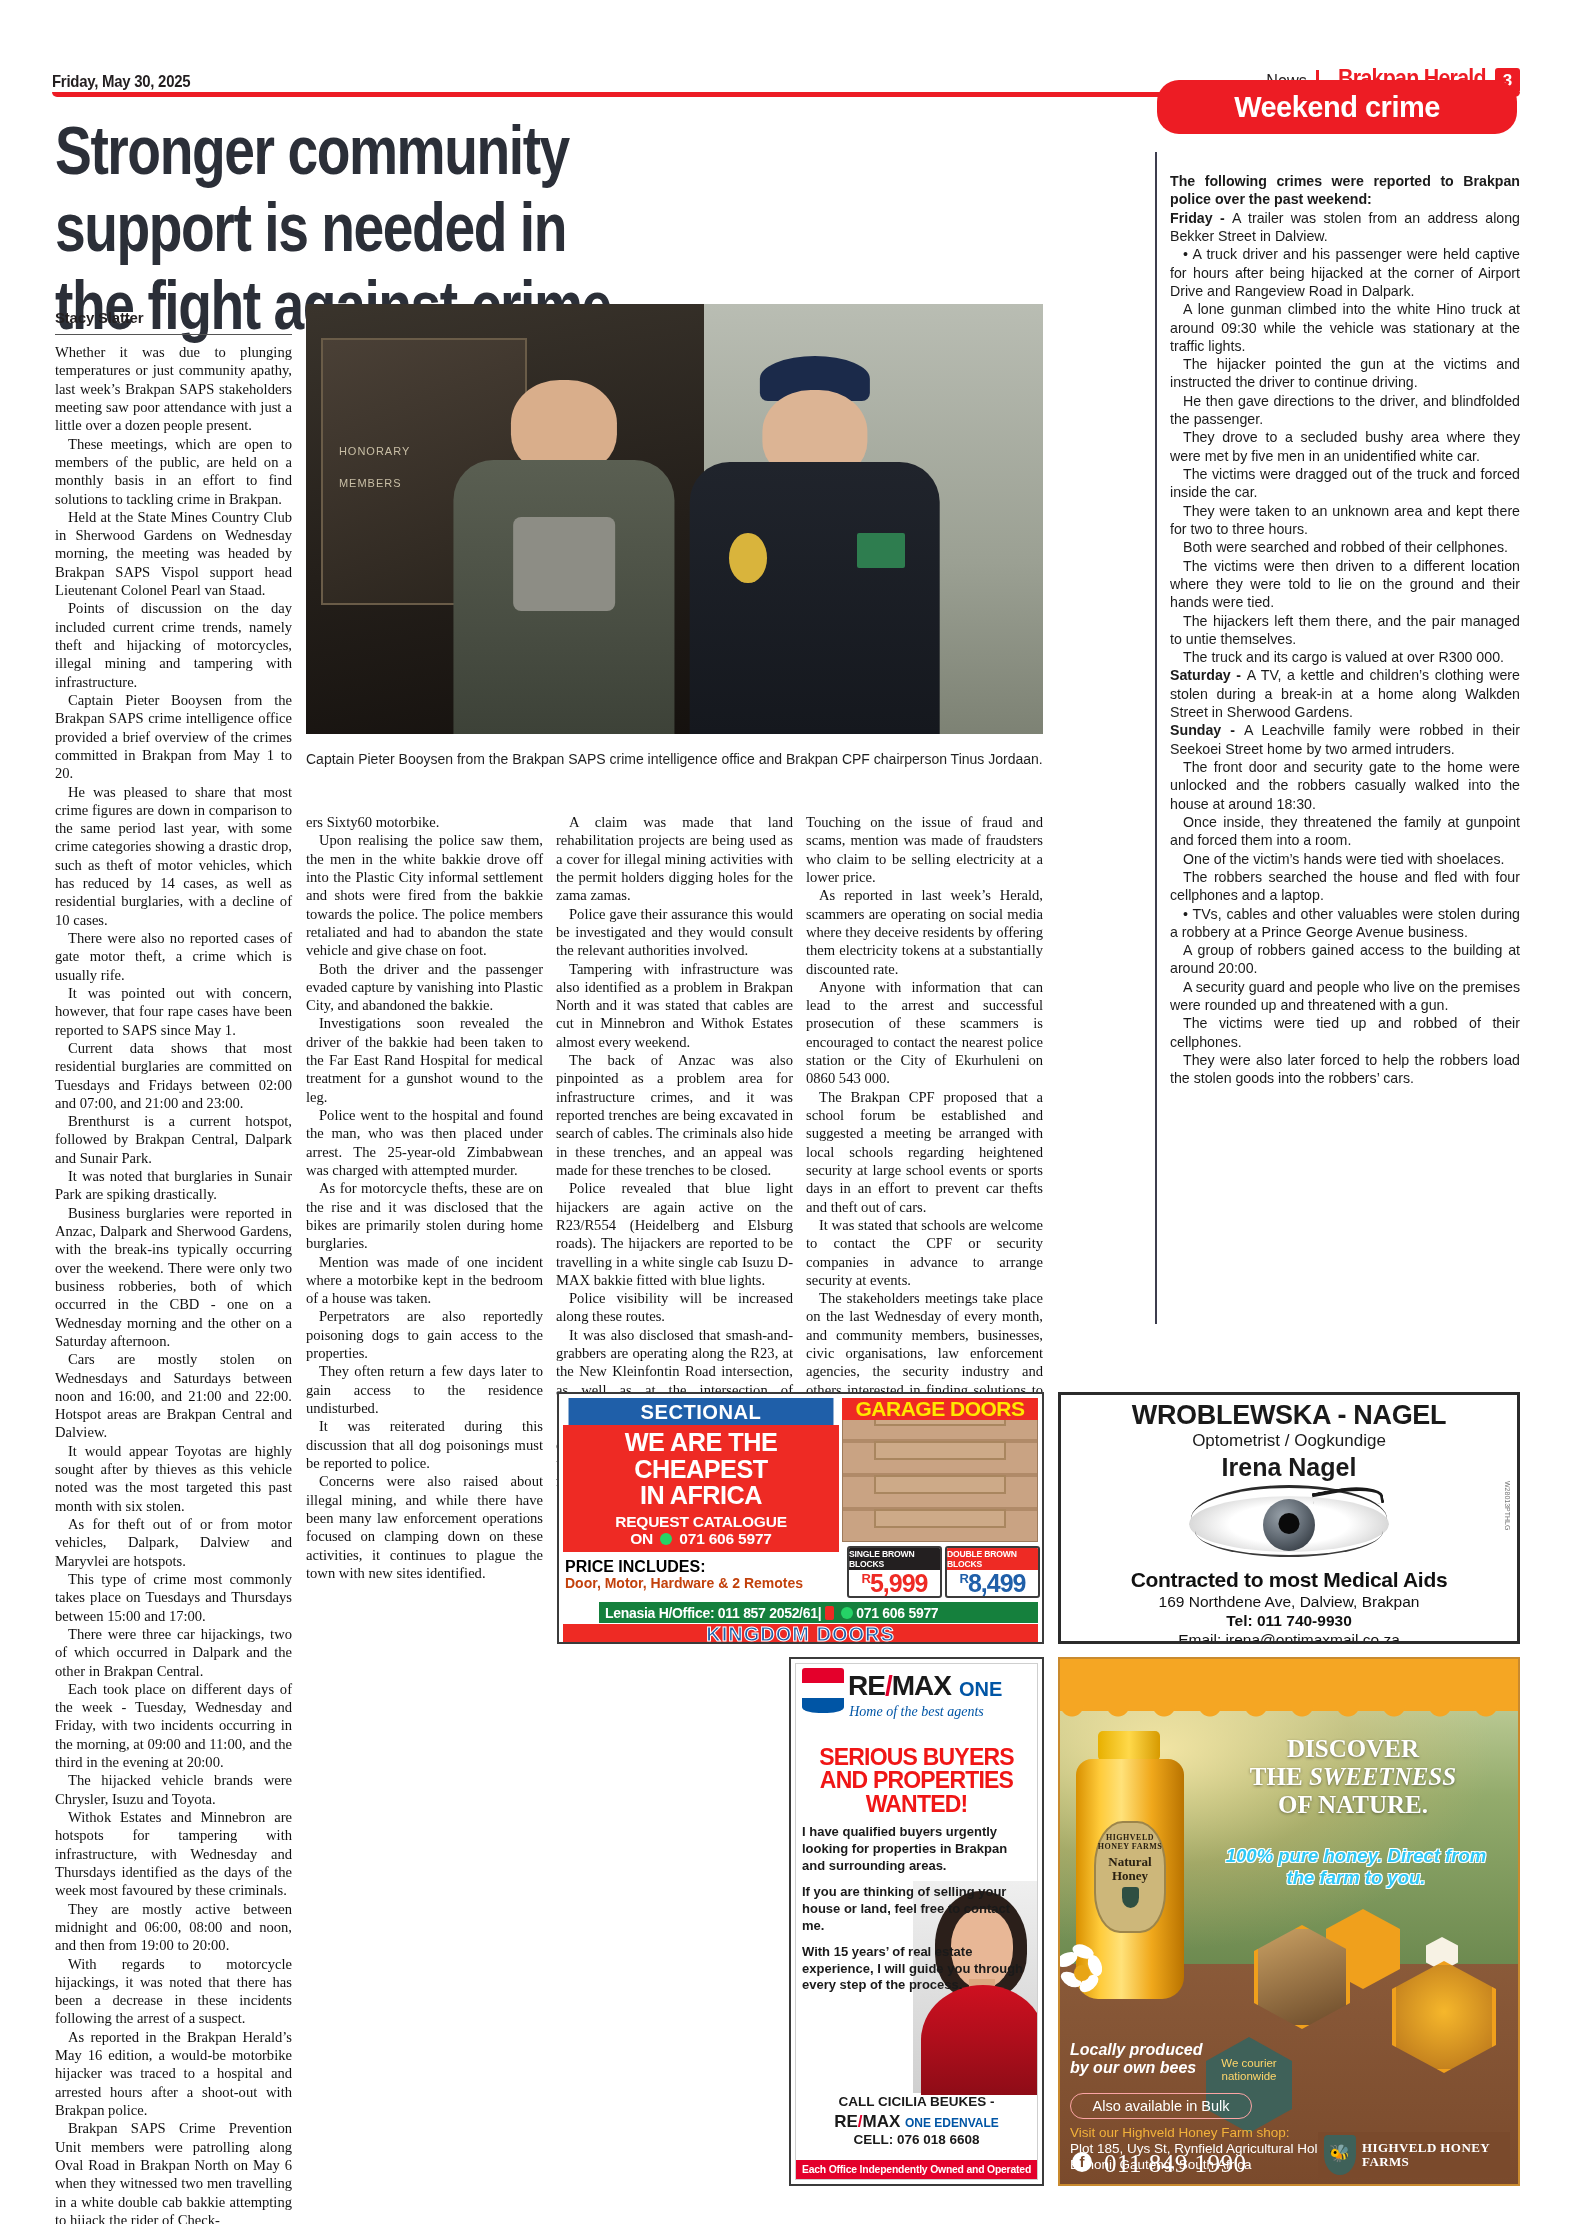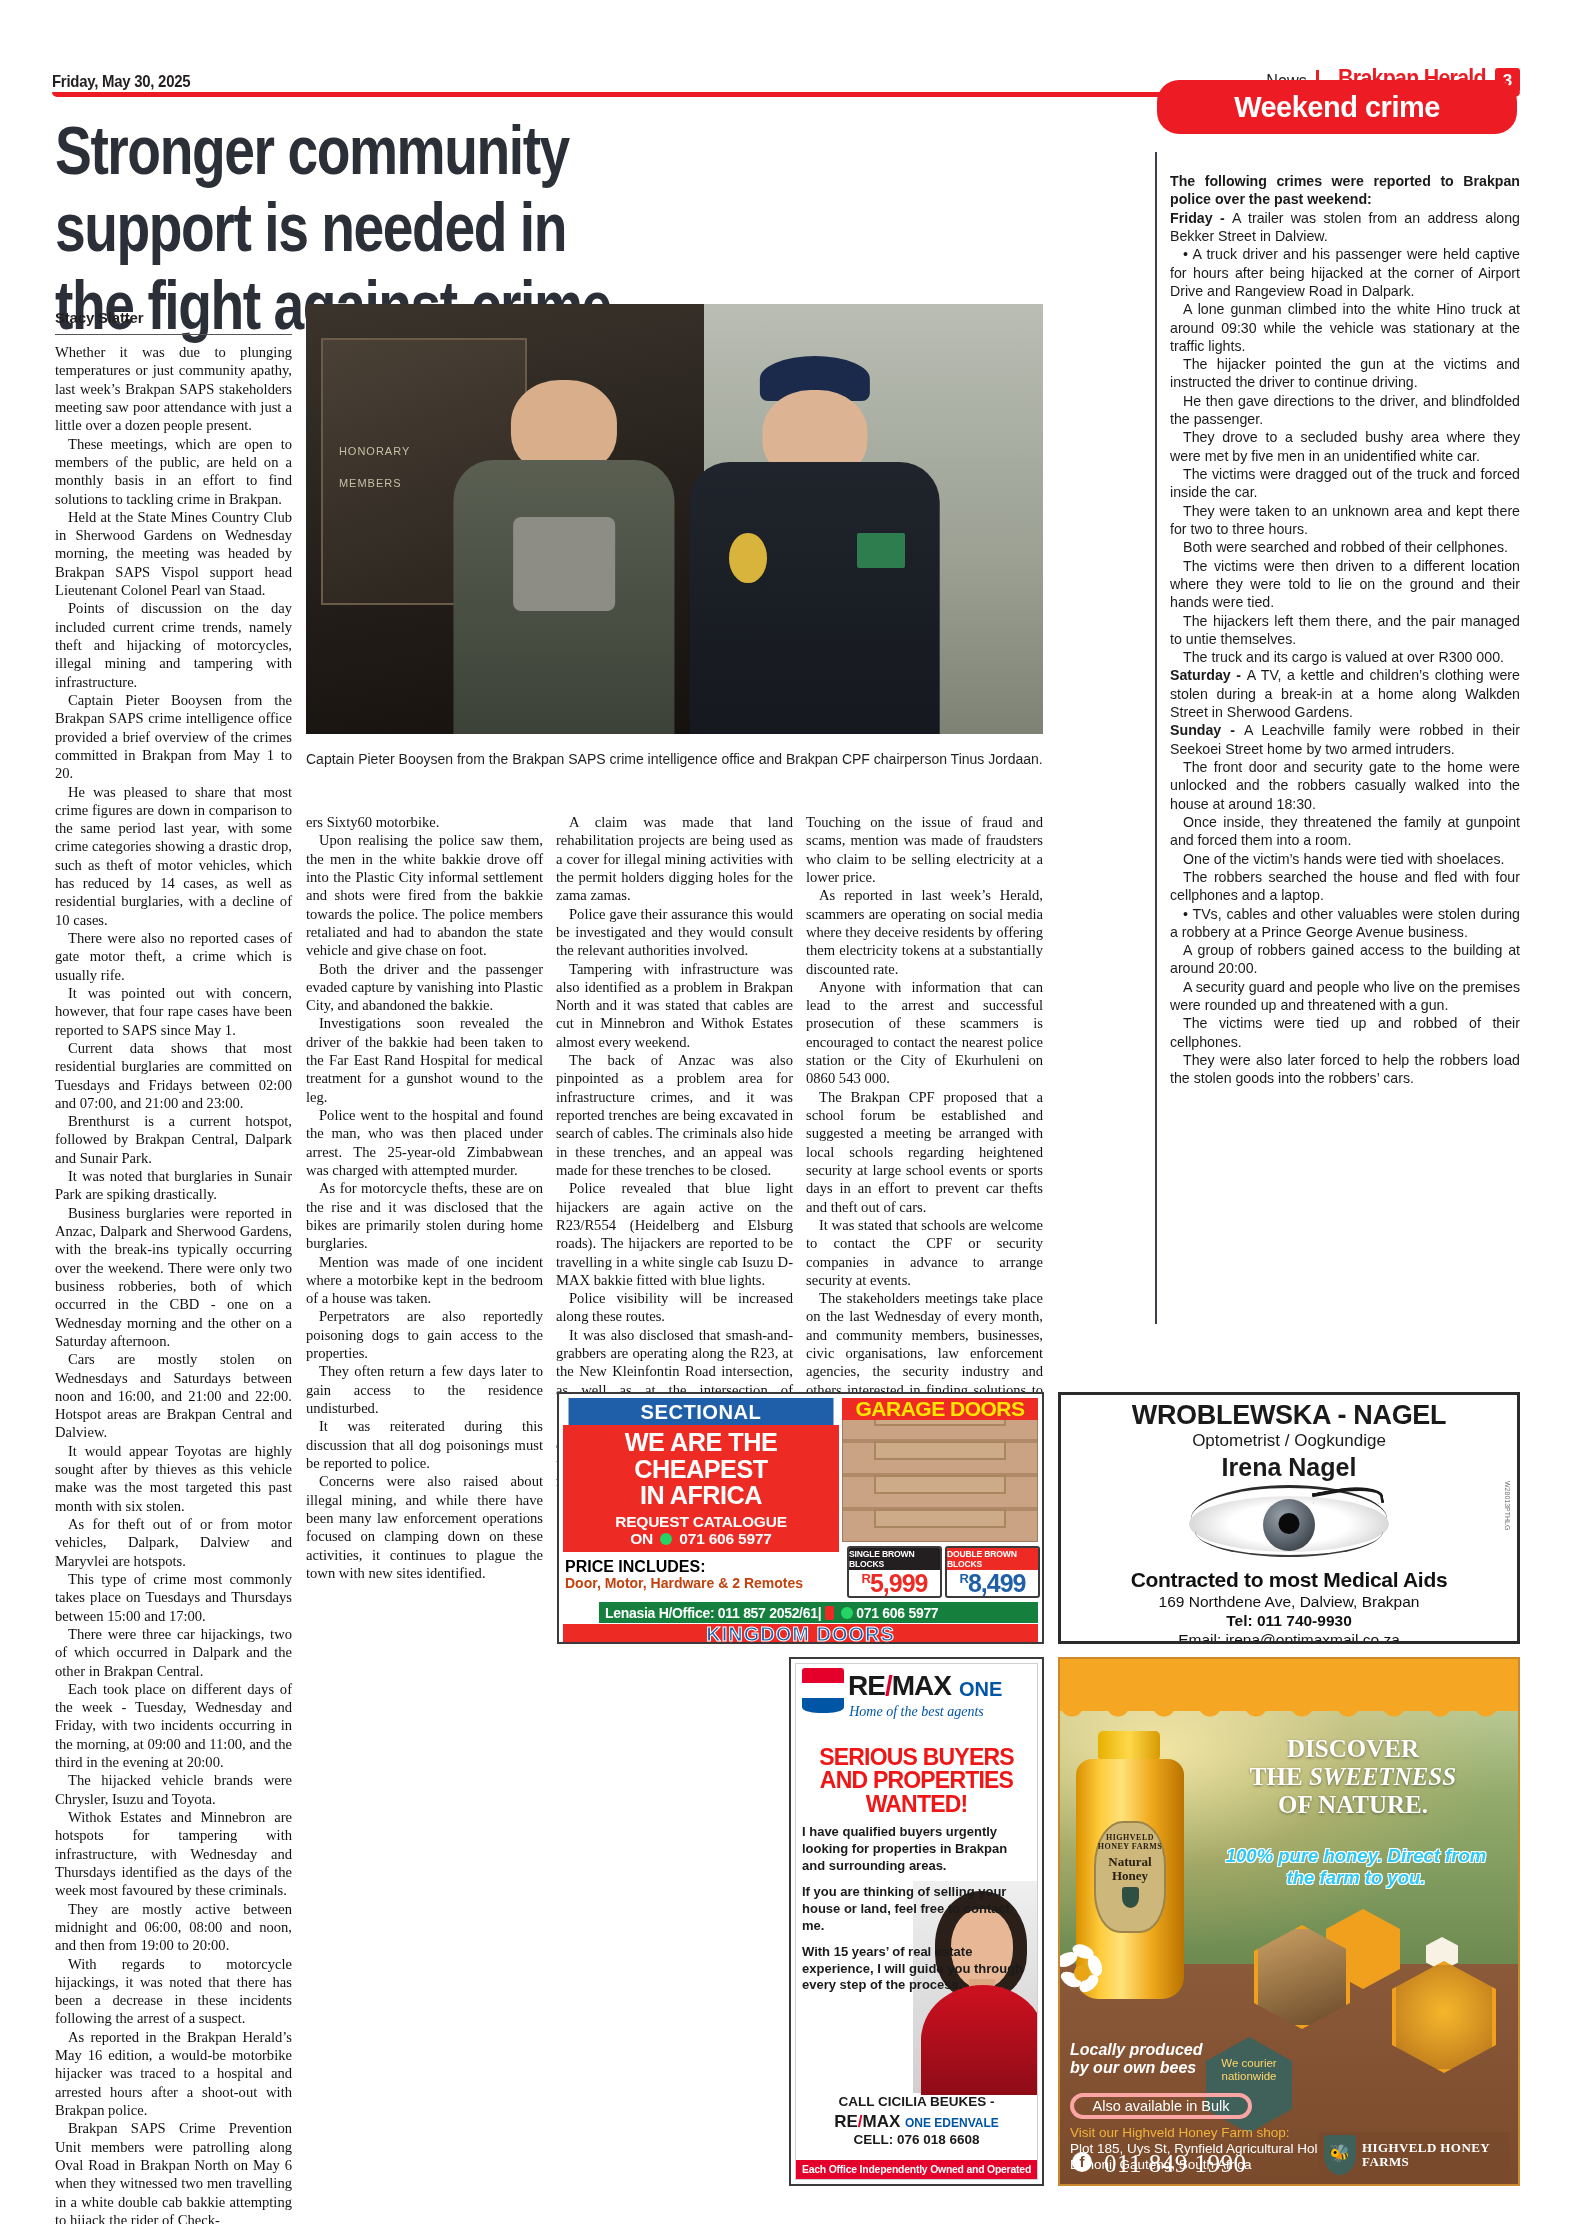--- a/index.html
+++ b/index.html
@@ -376,21 +376,21 @@
     background:linear-gradient(160deg,#c9a063,#6b4a2a); border:4px solid #f0a01c; }
   .hn-hex-d { right:22px; top:302px; width:104px; height:112px;
     background:radial-gradient(circle at 50% 45%, #f6b72b, #b5711a); border:4px solid #f0a01c; }
   .hn-hex-e { left:146px; top:378px; width:86px; height:96px; background:#3f6159; }
   .hn-hex-e span { display:block; color:#ffd56b; font-family:"Liberation Sans",sans-serif;
     font-size:11.5px; line-height:1.16; text-align:center; padding-top:20px; }
   .hn-local { position:absolute; left:10px; top:382px; width:148px;
     font-family:"Liberation Sans",sans-serif; font-weight:bold; font-style:italic;
     color:#fff; font-size:16px; line-height:1.14; }
   .hn-bulk { position:absolute; left:10px; top:434px; width:182px; height:26px;
-    border:4px solid #fca5a5; border-radius:13px; color:#fff;
+    border:1px solid #fca5a5; border-radius:13px; color:#fff;
     font-family:"Liberation Sans",sans-serif; font-size:14.5px;
     display:flex; align-items:center; justify-content:center; }
   .hn-visit { position:absolute; left:10px; top:466px; width:300px;
     font-family:"Liberation Sans",sans-serif; font-size:13.5px; line-height:1.2; color:#fff; }
   .hn-visit .hl { color:#f3b23a; }
   .hn-phone { position:absolute; left:44px; bottom:6px;
     font-family:"Liberation Serif",serif; color:#fff; font-size:25px; letter-spacing:0.5px; }
   .hn-fb { position:absolute; left:12px; bottom:12px; width:20px; height:20px;
     background:#fff; border-radius:50%; color:#7a4a2c; font-family:"Liberation Sans",sans-serif;
     font-weight:bold; font-size:15px; text-align:center; line-height:20px; }
@@ -458,21 +458,21 @@
       <p>Points of discussion on the day included current crime trends, namely theft and hijacking of motorcycles, illegal mining and tampering with infrastructure.</p>
       <p>Captain Pieter Booysen from the Brakpan SAPS crime intelligence office provided a brief overview of the crimes committed in Brakpan from May 1 to 20.</p>
       <p>He was pleased to share that most crime figures are down in comparison to the same period last year, with some crime categories showing a drastic drop, such as theft of motor vehicles, which has reduced by 14 cases, as well as residential burglaries, with a decline of 10 cases.</p>
       <p>There were also no reported cases of gate motor theft, a crime which is usually rife.</p>
       <p>It was pointed out with concern, however, that four rape cases have been reported to SAPS since May 1.</p>
       <p>Current data shows that most residential burglaries are committed on Tuesdays and Fridays between 02:00 and 07:00, and 21:00 and 23:00.</p>
       <p>Brenthurst is a current hotspot, followed by Brakpan Central, Dalpark and Sunair Park.</p>
       <p>It was noted that burglaries in Sunair Park are spiking drastically.</p>
       <p>Business burglaries were reported in Anzac, Dalpark and Sherwood Gardens, with the break-ins typically occurring over the weekend. There were only two business robberies, both of which occurred in the CBD - one on a Wednesday morning and the other on a Saturday afternoon.</p>
       <p>Cars are mostly stolen on Wednesdays and Saturdays between noon and 16:00, and 21:00 and 22:00. Hotspot areas are Brakpan Central and Dalview.</p>
-      <p>It would appear Toyotas are highly sought after by thieves as this vehicle make was the most targeted this past month with six stolen.</p>
+      <p>It would appear Toyotas are highly sought after by thieves as this vehicle noted was the most targeted this past month with six stolen.</p>
       <p>As for theft out of or from motor vehicles, Dalpark, Dalview and Maryvlei are hotspots.</p>
       <p>This type of crime most commonly takes place on Tuesdays and Thursdays between 15:00 and 17:00.</p>
       <p>There were three car hijackings, two of which occurred in Dalpark and the other in Brakpan Central.</p>
       <p>Each took place on different days of the week - Tuesday, Wednesday and Friday, with two incidents occurring in the morning, at 09:00 and 11:00, and the third in the evening at 20:00.</p>
       <p>The hijacked vehicle brands were Chrysler, Isuzu and Toyota.</p>
       <p>Withok Estates and Minnebron are hotspots for tampering with infrastructure, with Wednesday and Thursdays identified as the days of the week most favoured by these criminals.</p>
       <p>They are mostly active between midnight and 06:00, 08:00 and noon, and then from 19:00 to 20:00.</p>
       <p>With regards to motorcycle hijackings, it was noted that there has been a decrease in these incidents following the arrest of a suspect.</p>
       <p>As reported in the Brakpan Herald’s May 16 edition, a would-be motorbike hijacker was traced to a hospital and arrested hours after a shoot-out with Brakpan police.</p>
       <p>Brakpan SAPS Crime Prevention Unit members were patrolling along Oval Road in Brakpan North on May 6 when they witnessed two men travelling in a white double cab bakkie attempting to hijack the rider of Check-</p>

